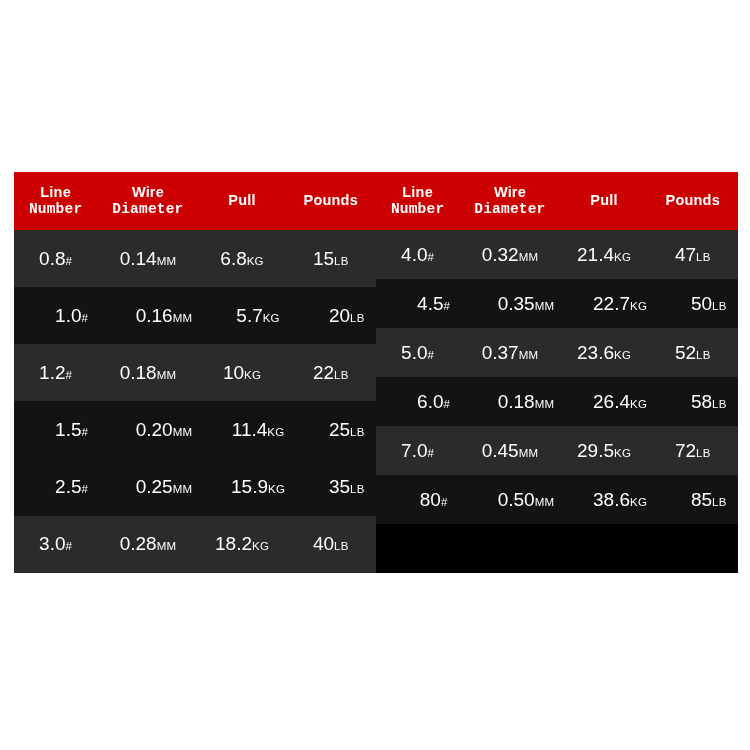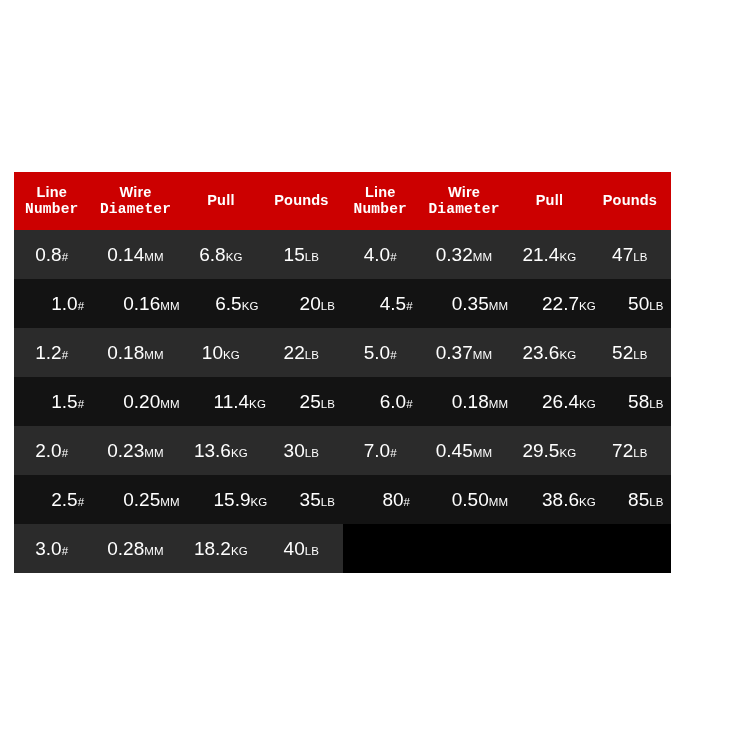--- a/index.html
+++ b/index.html
@@ -16,21 +16,21 @@
   .page {
     position: relative;
     width: 750px;
     height: 750px;
     background: #ffffff;
   }
   .tables-wrap {
     position: absolute;
     left: 14px;
     top: 172px;
-    width: 657px;
+    width: 724px;
     display: flex;
     justify-content: space-between;
   }
   .spec-table {
     width: 364px;
     border-collapse: collapse;
     table-layout: fixed;
     background: #000000;
   }
   .spec-table th,
@@ -116,40 +116,34 @@
       <tbody>
         <tr class="odd">
           <td><span>0.8</span><span class="unit">#</span></td>
           <td><span>0.14</span><span class="unit">MM</span></td>
           <td><span>6.8</span><span class="unit">KG</span></td>
           <td><span>15</span><span class="unit">LB</span></td>
         </tr>
         <tr class="even">
           <td><span>1.0</span><span class="unit">#</span></td>
           <td><span>0.16</span><span class="unit">MM</span></td>
-          <td><span>6.5</span><span class="unit">KG</span></td>
+          <td><span>5.7</span><span class="unit">KG</span></td>
           <td><span>20</span><span class="unit">LB</span></td>
         </tr>
         <tr class="odd">
           <td><span>1.2</span><span class="unit">#</span></td>
           <td><span>0.18</span><span class="unit">MM</span></td>
           <td><span>10</span><span class="unit">KG</span></td>
           <td><span>22</span><span class="unit">LB</span></td>
         </tr>
         <tr class="even">
           <td><span>1.5</span><span class="unit">#</span></td>
           <td><span>0.20</span><span class="unit">MM</span></td>
           <td><span>11.4</span><span class="unit">KG</span></td>
           <td><span>25</span><span class="unit">LB</span></td>
-        </tr>
-        <tr class="odd">
-          <td><span>2.0</span><span class="unit">#</span></td>
-          <td><span>0.23</span><span class="unit">MM</span></td>
-          <td><span>13.6</span><span class="unit">KG</span></td>
-          <td><span>30</span><span class="unit">LB</span></td>
         </tr>
         <tr class="even">
           <td><span>2.5</span><span class="unit">#</span></td>
           <td><span>0.25</span><span class="unit">MM</span></td>
           <td><span>15.9</span><span class="unit">KG</span></td>
           <td><span>35</span><span class="unit">LB</span></td>
         </tr>
         <tr class="odd">
           <td><span>3.0</span><span class="unit">#</span></td>
           <td><span>0.28</span><span class="unit">MM</span></td>

